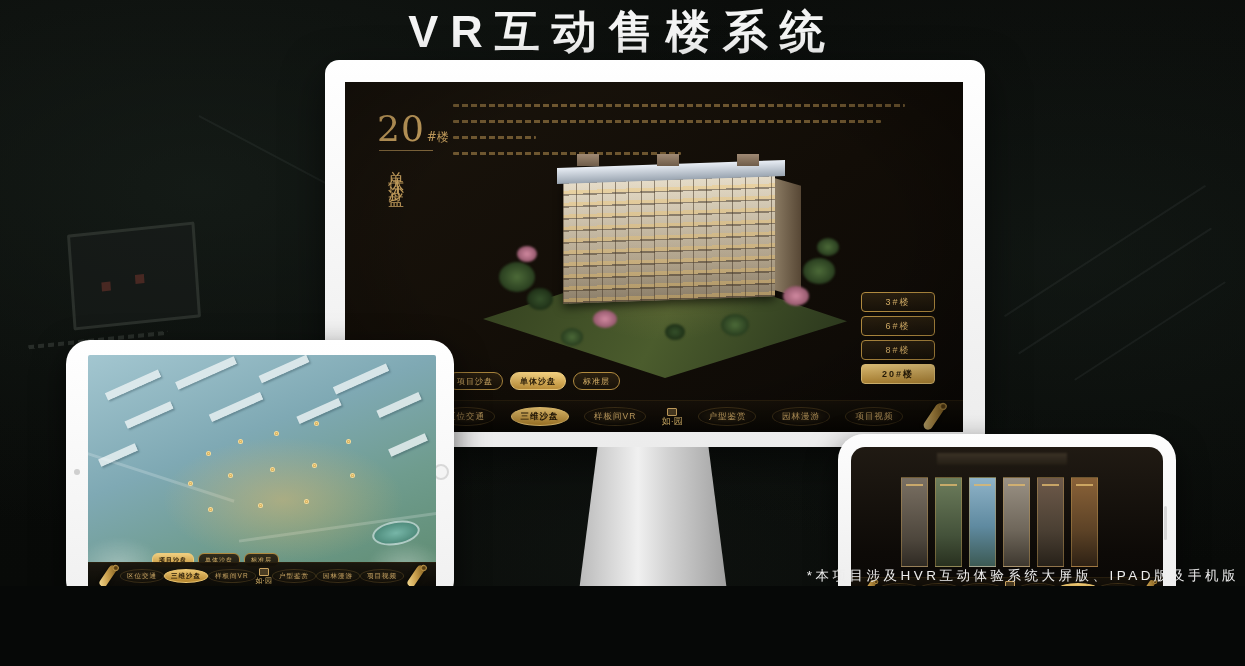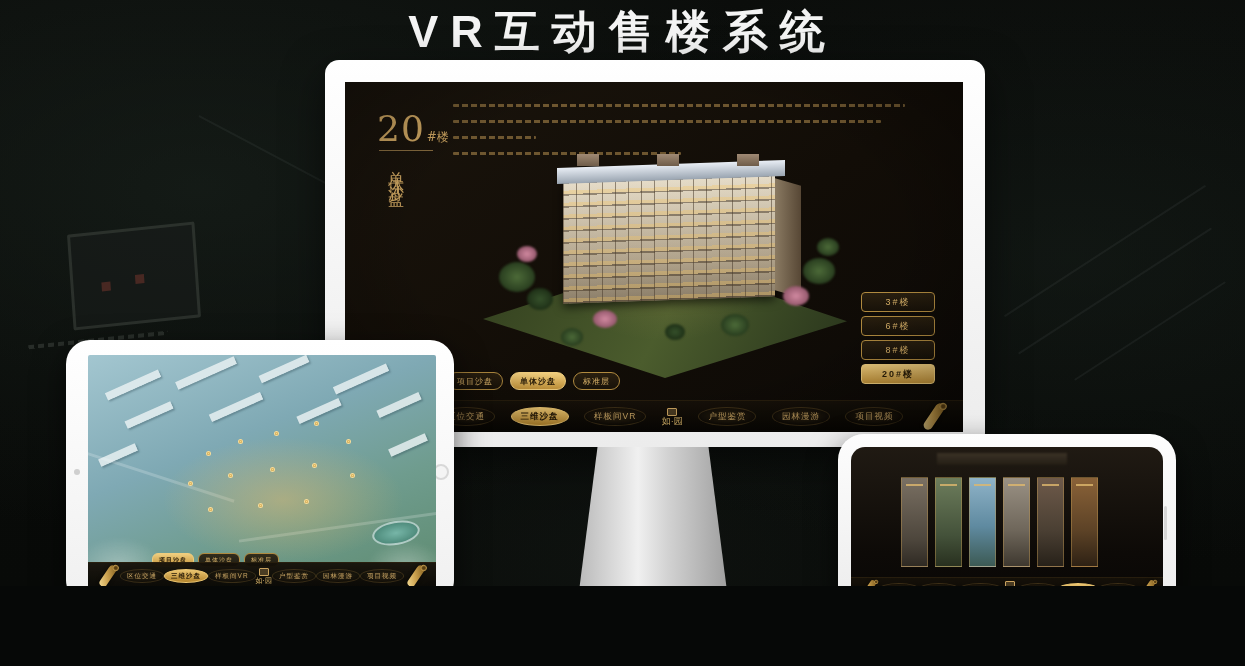--- a/index.html
+++ b/index.html
@@ -318,13 +318,14 @@
           <span>如·园</span>
         </div>
         <div class="nav-item">户型鉴赏</div>
         <div class="nav-item active">园林漫游</div>
         <div class="nav-item">项目视频</div>
         <div class="scroll-icon"></div>
       </div>
     </div>
   </div>
 
+  <div class="footnote">*本项目涉及HVR互动体验系统大屏版、IPAD版及手机版</div>
 </div>
 
 </body></html>

